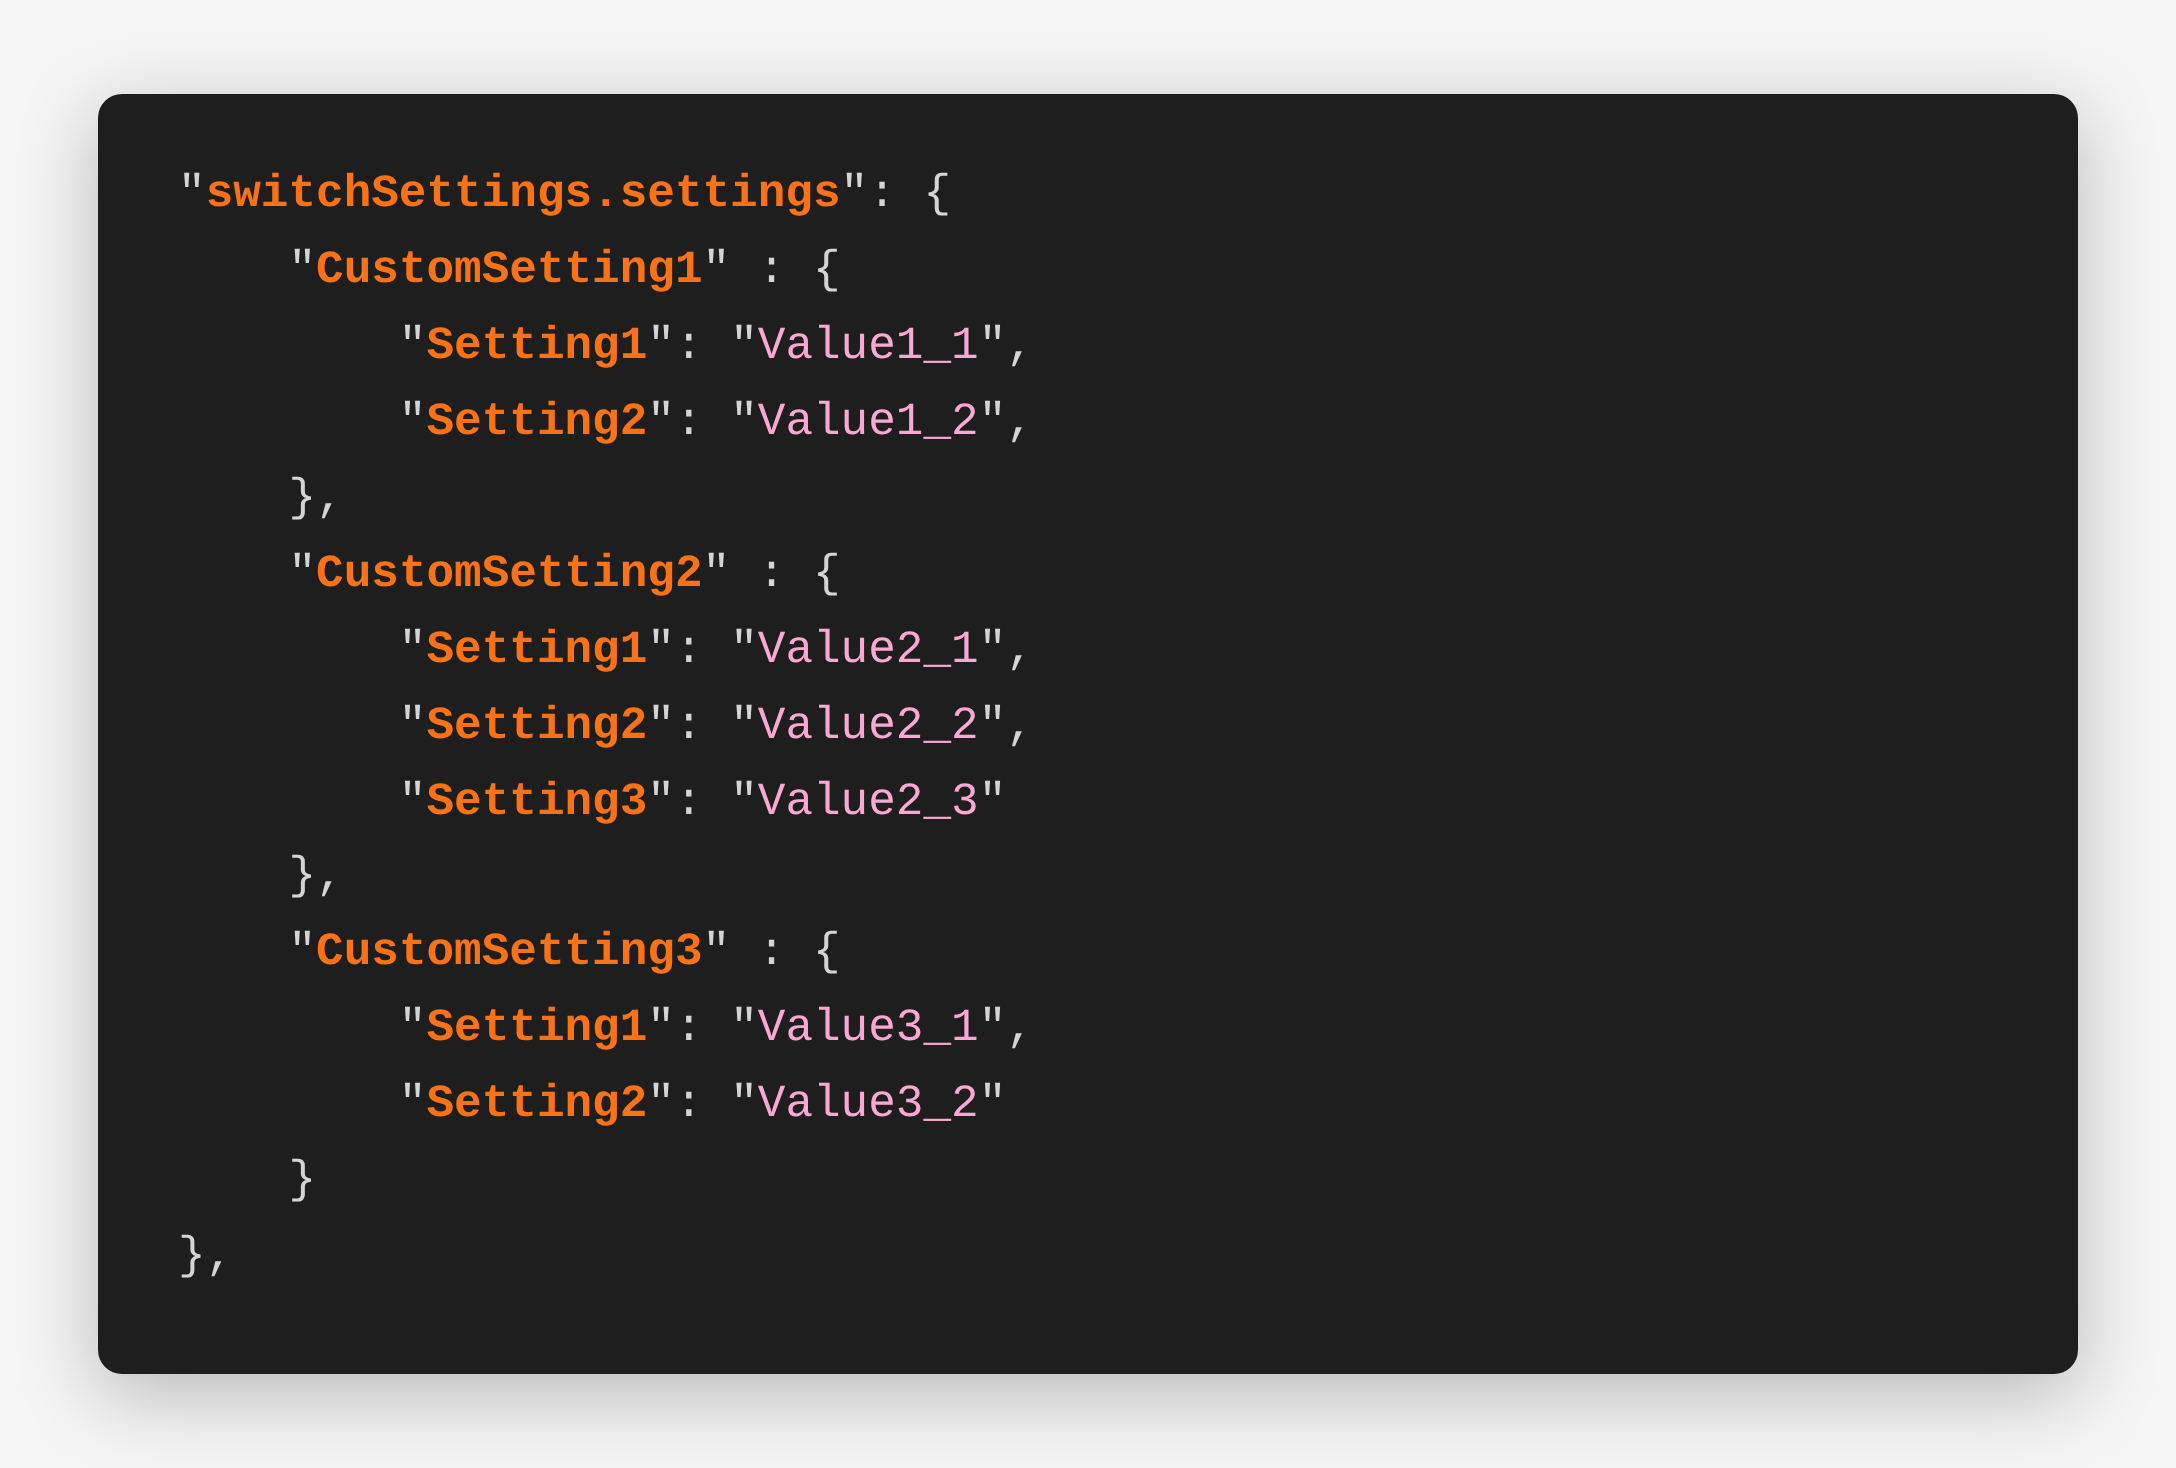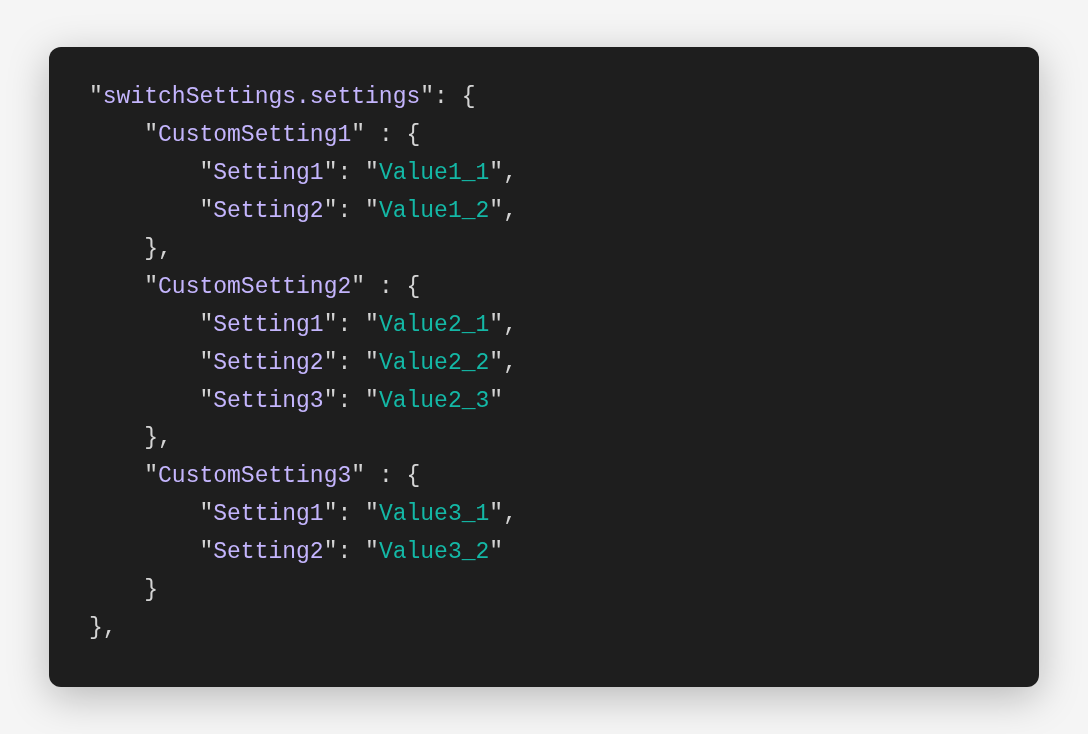--- a/index.html
+++ b/index.html
@@ -23,24 +23,25 @@
       width: 990px;
       height: 640px;
       box-shadow: 0 10px 40px rgba(0,0,0,0.25);
       font-size: 23px;
       line-height: 1.65;
       color: #d4d4d4;
       white-space: pre;
       overflow: hidden;
     }
     .key {
-      color: #c4b5fd;
+      color: #f97316;
+      font-weight: bold;
     }
     .string {
-      color: #14b8a6;
+      color: #f9a8d4;
     }
     .punct {
       color: #d4d4d4;
     }
     .brace {
       color: #d4d4d4;
     }
   </style>
 </head>
 <body>

